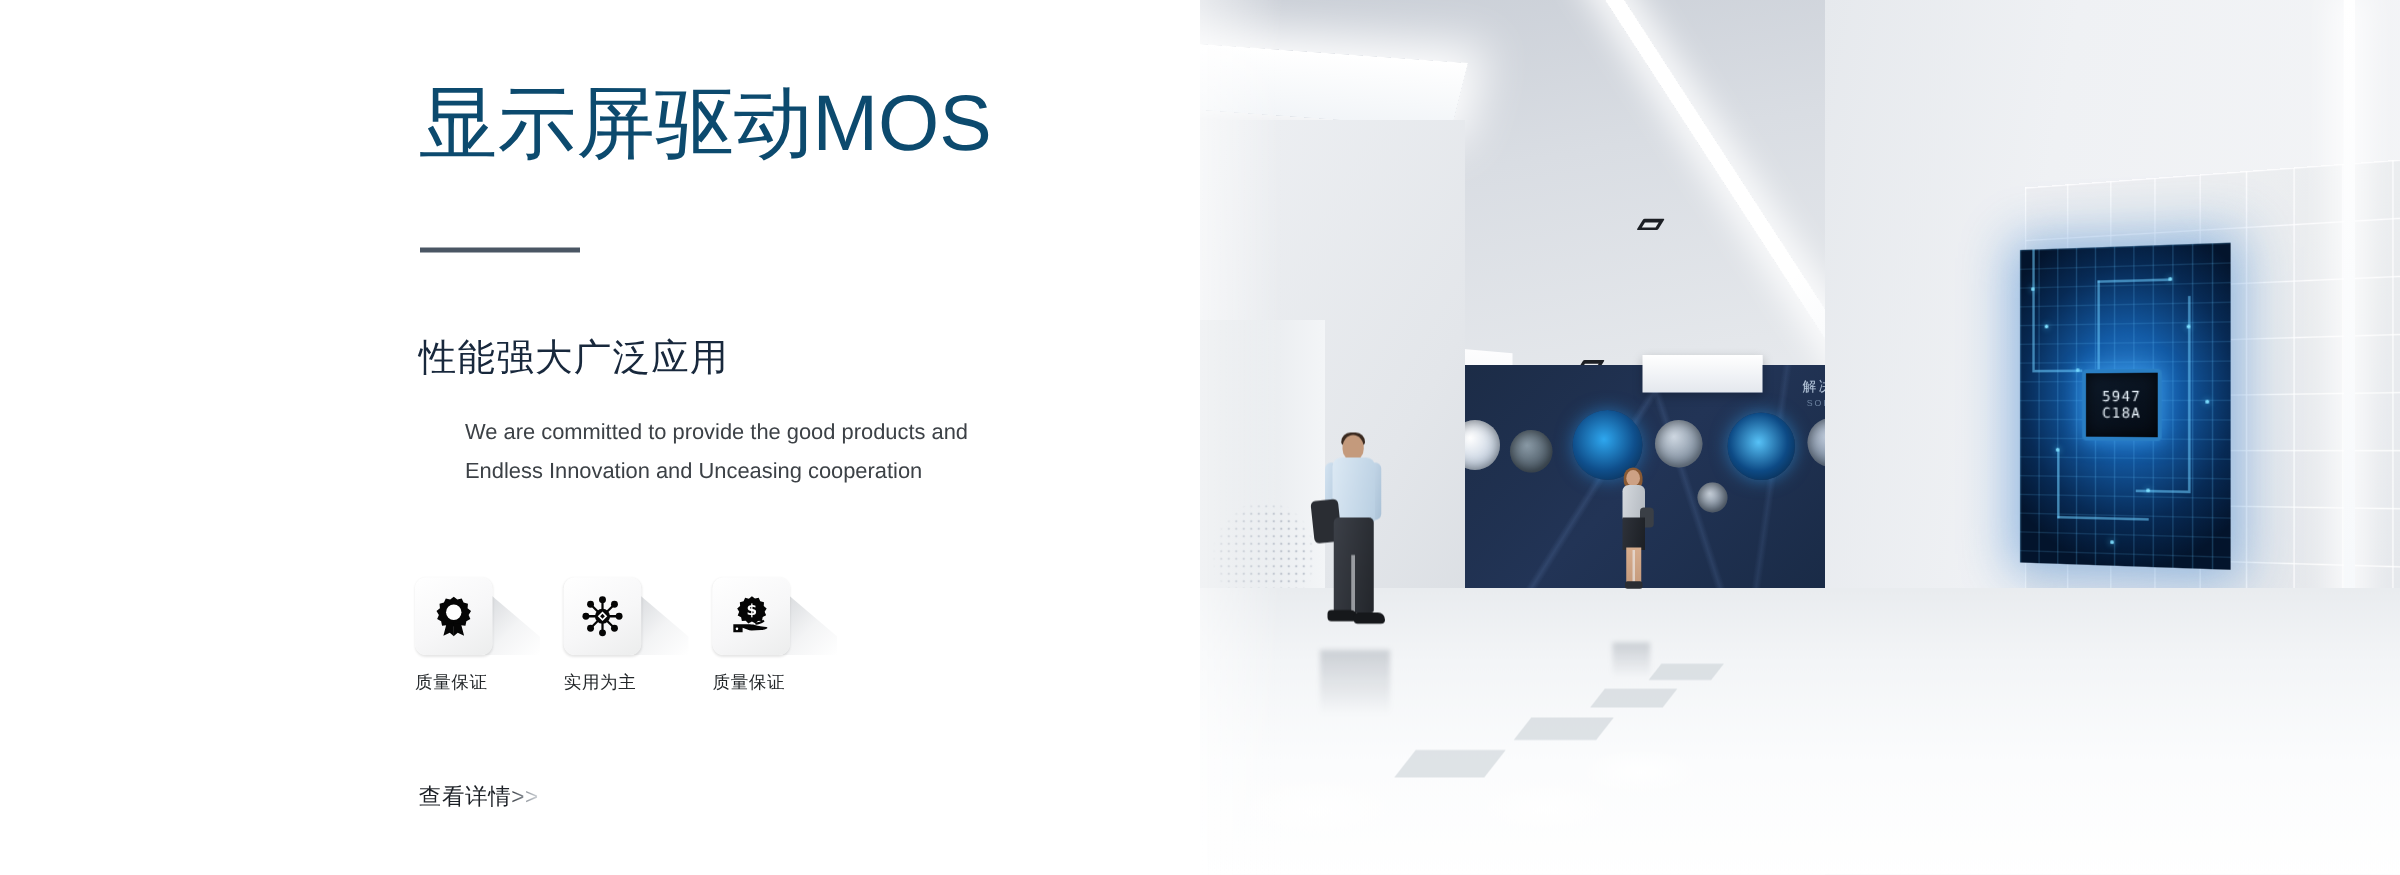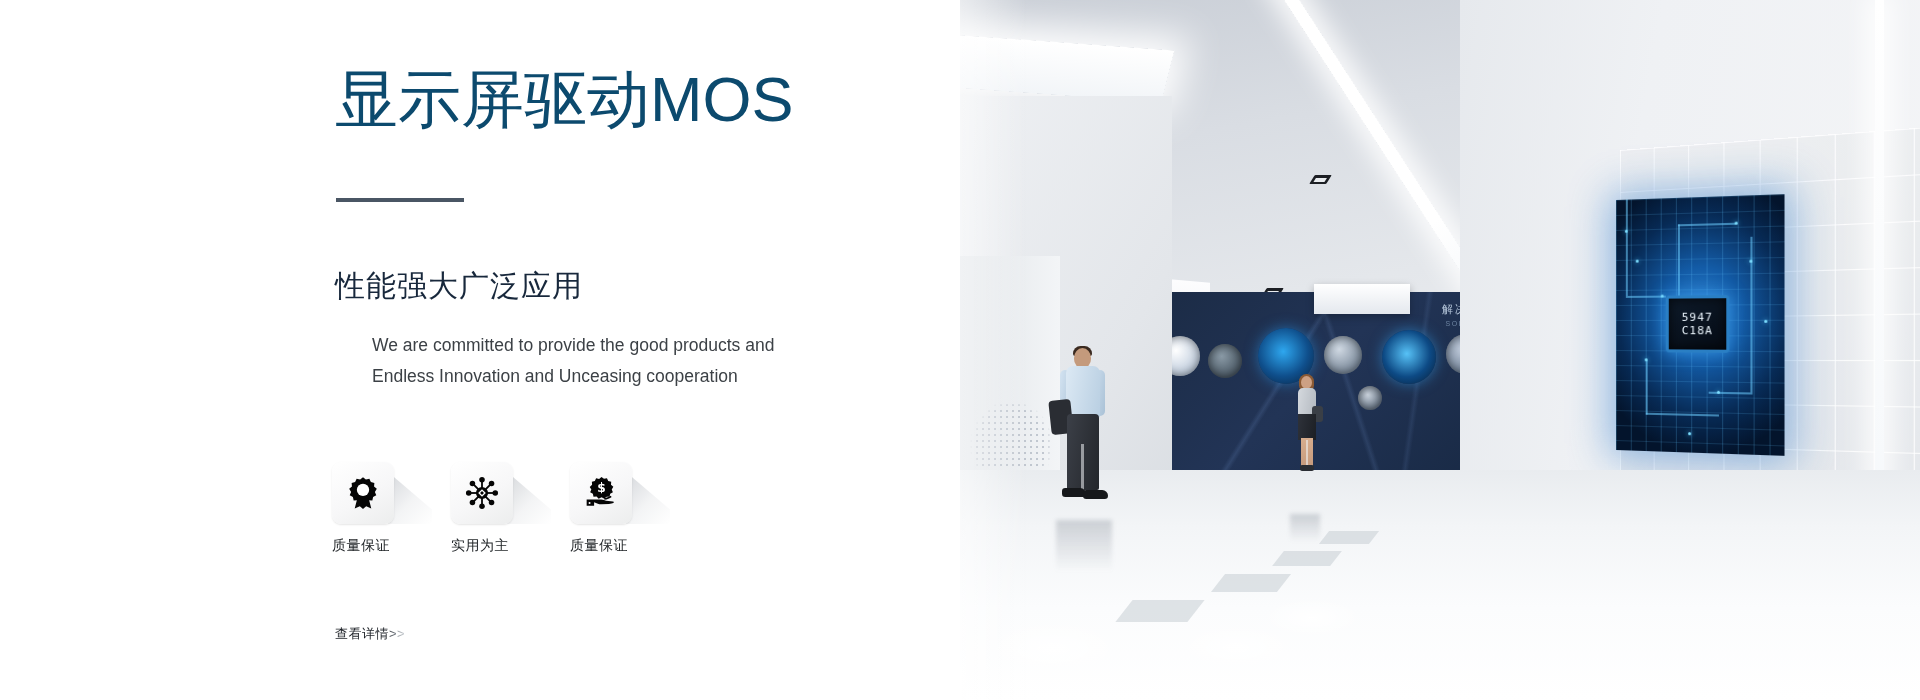--- a/index.html
+++ b/index.html
@@ -120,21 +120,21 @@
     color: #222629;
     white-space: nowrap;
     letter-spacing: 0.5px;
   }
 
   
   .cta {
     position: absolute;
     left: 335px;
     top: 625px;
-    font-size: 13px;
+    font-size: 18px;
     color: #1d2127;
     text-decoration: none;
     letter-spacing: 0.5px;
     white-space: nowrap;
     text-align: right;
   }
   .cta .arrows {
     background: linear-gradient(90deg, #34393f 0%, #8d939a 50%, #d3d7db 100%);
     -webkit-background-clip: text;
     background-clip: text;

